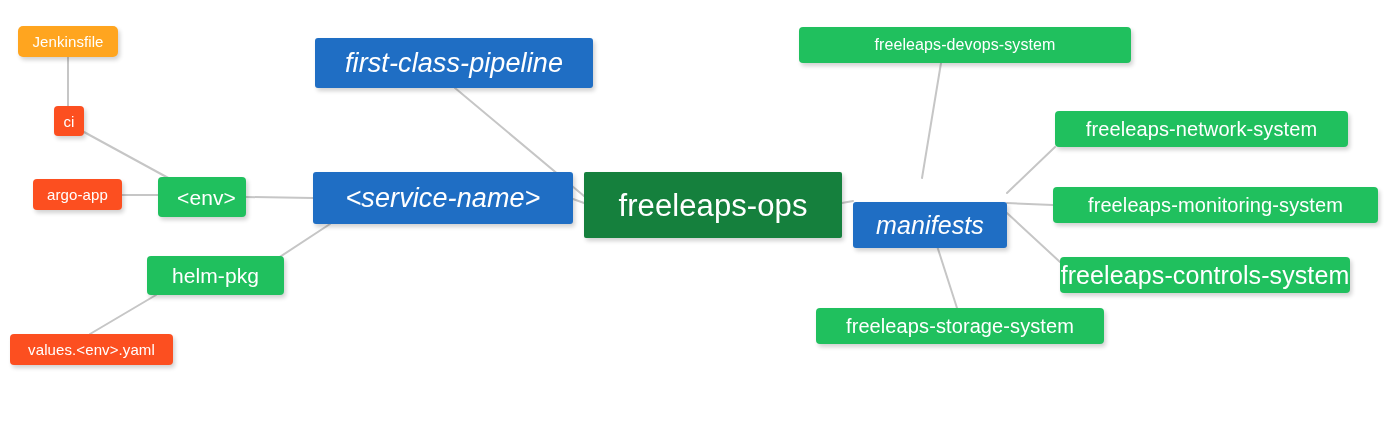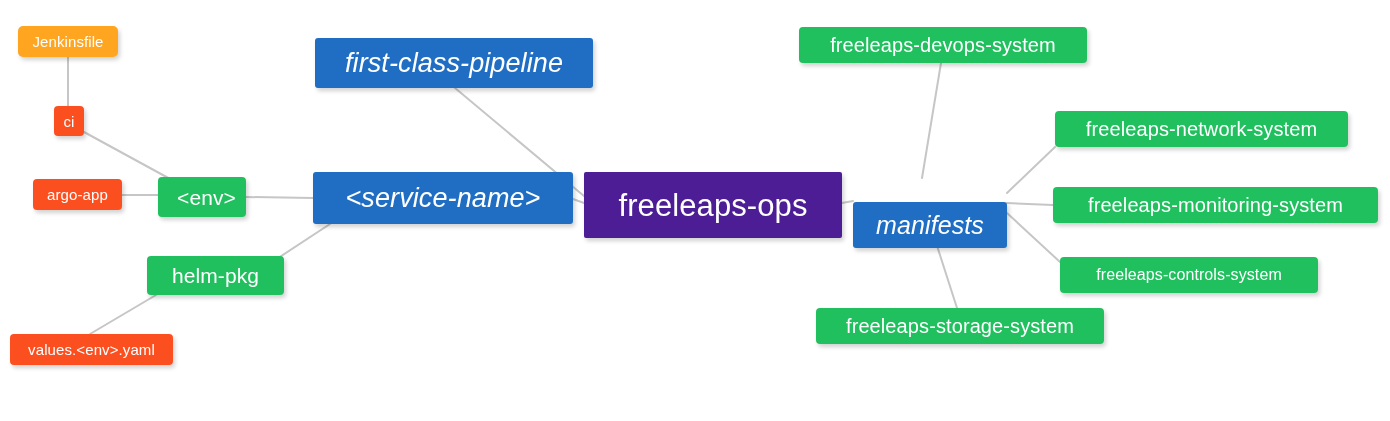--- a/index.html
+++ b/index.html
@@ -32,21 +32,21 @@
     align-items: center;
     justify-content: center;
     color: #ffffff;
     white-space: nowrap;
     line-height: 1;
     letter-spacing: 0.1px;
     box-shadow: 2px 3px 4px rgba(0,0,0,0.18);
     user-select: none;
   }
   .node-root {
-    background: #4c1d95;
+    background: #15803d;
     border-radius: 2px;
   }
   .node-blue {
     background: #1f6ec4;
     border-radius: 3px;
     font-style: italic;
   }
   .node-green {
     background: #20c05e;
     border-radius: 4px;
@@ -80,23 +80,23 @@
       <line x1="1007" y1="213" x2="1060" y2="262" stroke="#c6c6c6" stroke-width="2" stroke-linecap="round"></line>
       <line x1="930" y1="224" x2="957" y2="308" stroke="#c6c6c6" stroke-width="2" stroke-linecap="round"></line>
     </svg>
   <div id="node-layer">
       <div class="node node-root" style="left: 584px; top: 172px; width: 258px; height: 66px; font-size: 31px;">freeleaps-ops</div>
       <div class="node node-blue" style="left: 315px; top: 38px; width: 278px; height: 50px; font-size: 27px;">first-class-pipeline</div>
       <div class="node node-blue" style="left: 313px; top: 172px; width: 260px; height: 52px; font-size: 27px;">&lt;service-name&gt;</div>
       <div class="node node-blue" style="left: 853px; top: 178px; width: 154px; height: 46px; font-size: 25px; margin-top: 24px;">manifests</div>
       <div class="node node-green" style="left: 158px; top: 177px; width: 88px; height: 40px; font-size: 21px; padding-left: 9px;">&lt;env&gt;</div>
       <div class="node node-green" style="left: 147px; top: 256px; width: 137px; height: 39px; font-size: 21px;">helm-pkg</div>
-      <div class="node node-green" style="left: 799px; top: 27px; width: 288px; height: 36px; font-size: 20px;">freeleaps-devops-system</div>
+      <div class="node node-green" style="left: 799px; top: 27px; width: 332px; height: 36px; font-size: 16px;">freeleaps-devops-system</div>
       <div class="node node-green" style="left: 1055px; top: 111px; width: 293px; height: 36px; font-size: 20px;">freeleaps-network-system</div>
       <div class="node node-green" style="left: 1053px; top: 187px; width: 325px; height: 36px; font-size: 20px;">freeleaps-monitoring-system</div>
-      <div class="node node-green" style="left: 1060px; top: 257px; width: 258px; height: 36px; font-size: 16px;">freeleaps-controls-system</div>
+      <div class="node node-green" style="left: 1060px; top: 257px; width: 290px; height: 36px; font-size: 25px;">freeleaps-controls-system</div>
       <div class="node node-green" style="left: 816px; top: 308px; width: 288px; height: 36px; font-size: 20px;">freeleaps-storage-system</div>
       <div class="node node-orange" style="left: 18px; top: 26px; width: 100px; height: 31px; font-size: 15px;">Jenkinsfile</div>
       <div class="node node-red" style="left: 54px; top: 106px; width: 30px; height: 30px; font-size: 15px;">ci</div>
       <div class="node node-red" style="left: 33px; top: 179px; width: 89px; height: 31px; font-size: 15px;">argo-app</div>
       <div class="node node-red" style="left: 10px; top: 334px; width: 163px; height: 31px; font-size: 15px;">values.&lt;env&gt;.yaml</div>
     </div>
 </div>
 
 </body></html>

